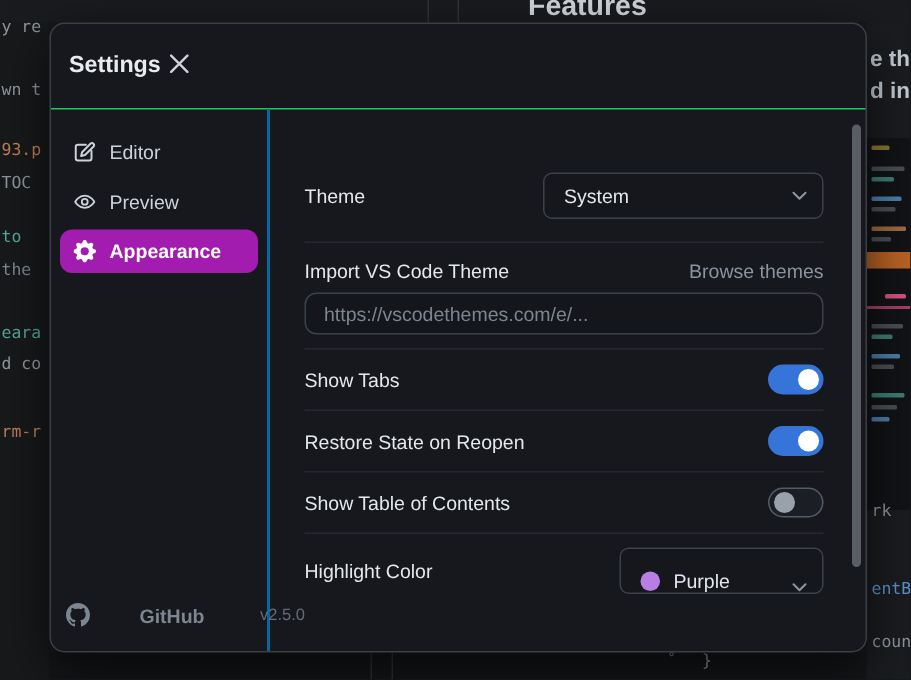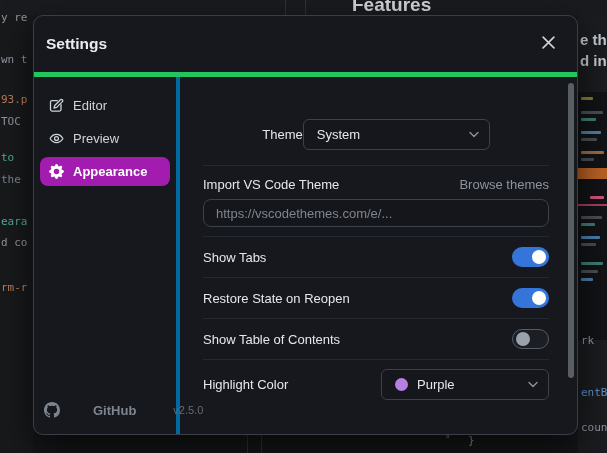--- a/index.html
+++ b/index.html
@@ -35,54 +35,54 @@
   .pink-rule{position:absolute;left:0;top:112px;width:29px;height:2px;background:#a83e63;}
   
   .modal{
     position:absolute;left:33px;top:15px;width:545px;height:420px;
     background:#16181d;border:1px solid #3a3f46;border-radius:10px;
     box-shadow:0 12px 34px rgba(0,0,0,.65);
     box-sizing:border-box;display:flex;flex-direction:column;
     color:#e6eaef;
   }
   .modal-header{
-    height:56px;flex:0 0 56px;display:flex;align-items:center;justify-content:space-between;
-    padding:0 17px 0 12px;border-bottom:5px solid #22c55e;
+    height:56px;flex:0 0 56px;display:flex;align-items:center;
+    padding:0 17px 0 12px;border-bottom:1px solid #22c55e;
   }
   .modal-title{font-size:15.5px;font-weight:700;color:#e8ecf1;}
   .close-btn{width:24px;height:24px;display:flex;align-items:center;justify-content:center;
     background:none;border:none;cursor:pointer;color:#cdd2d8;padding:0;}
   .modal-body{flex:1;display:flex;min-height:0;}
   
-  .sidebar{width:146px;flex:0 0 146px;border-right:4px solid #0369a1;
+  .sidebar{width:146px;flex:0 0 146px;border-right:2px solid #0369a1;
     padding:14px 6px 16px 6px;box-sizing:border-box;display:flex;flex-direction:column;gap:4px;}
   .side-item{display:flex;align-items:center;gap:9px;padding:7px 9px;border-radius:8px;
     font-size:13px;color:#ced3d9;cursor:pointer;}
   .side-item .ic{display:flex;width:15px;height:15px;flex:0 0 15px;}
   .side-item.selected{background:#a21caf;color:#ffffff;font-weight:600;}
   .side-footer{margin-top:auto;display:flex;align-items:center;padding:0 4px;gap:26px;}
   .gh-mark{width:16px;height:16px;display:flex;color:#7d8590;}
   .gh-name{font-size:13px;font-weight:700;color:#7d8590;margin-left:7px;}
   .gh-ver{font-size:11px;color:#636b74;margin-left:11px;}
   
   .content{flex:1;padding:28px 28px 0 23px;box-sizing:border-box;position:relative;min-width:0;}
   .content h2{margin:0 0 12px 0;font-size:15px;font-weight:700;color:#e8ecf1;line-height:19px;}
   .row{display:flex;align-items:center;justify-content:space-between;border-bottom:1px solid #242930;}
-  .row-theme{padding:14px 0 15px 0;justify-content:center;}
+  .row-theme{padding:14px 0 15px 0;}
   .row-toggle{padding:10px 0;}
   .row-highlight{padding:9px 0 0 0;border-bottom:none;}
   .row-label{font-size:13px;color:#e4e8ec;}
   .select{
     display:flex;align-items:center;justify-content:space-between;
     height:31px;box-sizing:border-box;border:1px solid #3b424b;border-radius:6px;
     background:#15171c;padding:0 10px 0 13px;font-size:13px;color:#e4e8ec;cursor:pointer;
   }
   .select .chev{display:flex;color:#8b949e;margin-left:8px;}
   .sel-theme{width:187px;}
-  .sel-highlight{width:168px;}
+  .sel-highlight{width:136px;align-items:flex-end;}
   .sel-left{display:flex;align-items:center;gap:9px;}
   .swatch{width:13px;height:13px;border-radius:50%;background:#b77ee3;}
   .import-block{padding:11px 0 9px 0;border-bottom:1px solid #242930;}
   .import-head{display:flex;align-items:flex-end;justify-content:space-between;margin-bottom:7px;}
   .browse-link{font-size:13px;color:#8b949e;cursor:pointer;}
   .import-row{display:flex;align-items:center;gap:10px;}
   .url-input{
     flex:1;height:28px;box-sizing:border-box;border:1px solid #3b424b;border-radius:8px;
     background:#14161b;color:#e4e8ec;font-size:13px;padding:0 12px;outline:none;
     font-family:"Liberation Sans",sans-serif;

